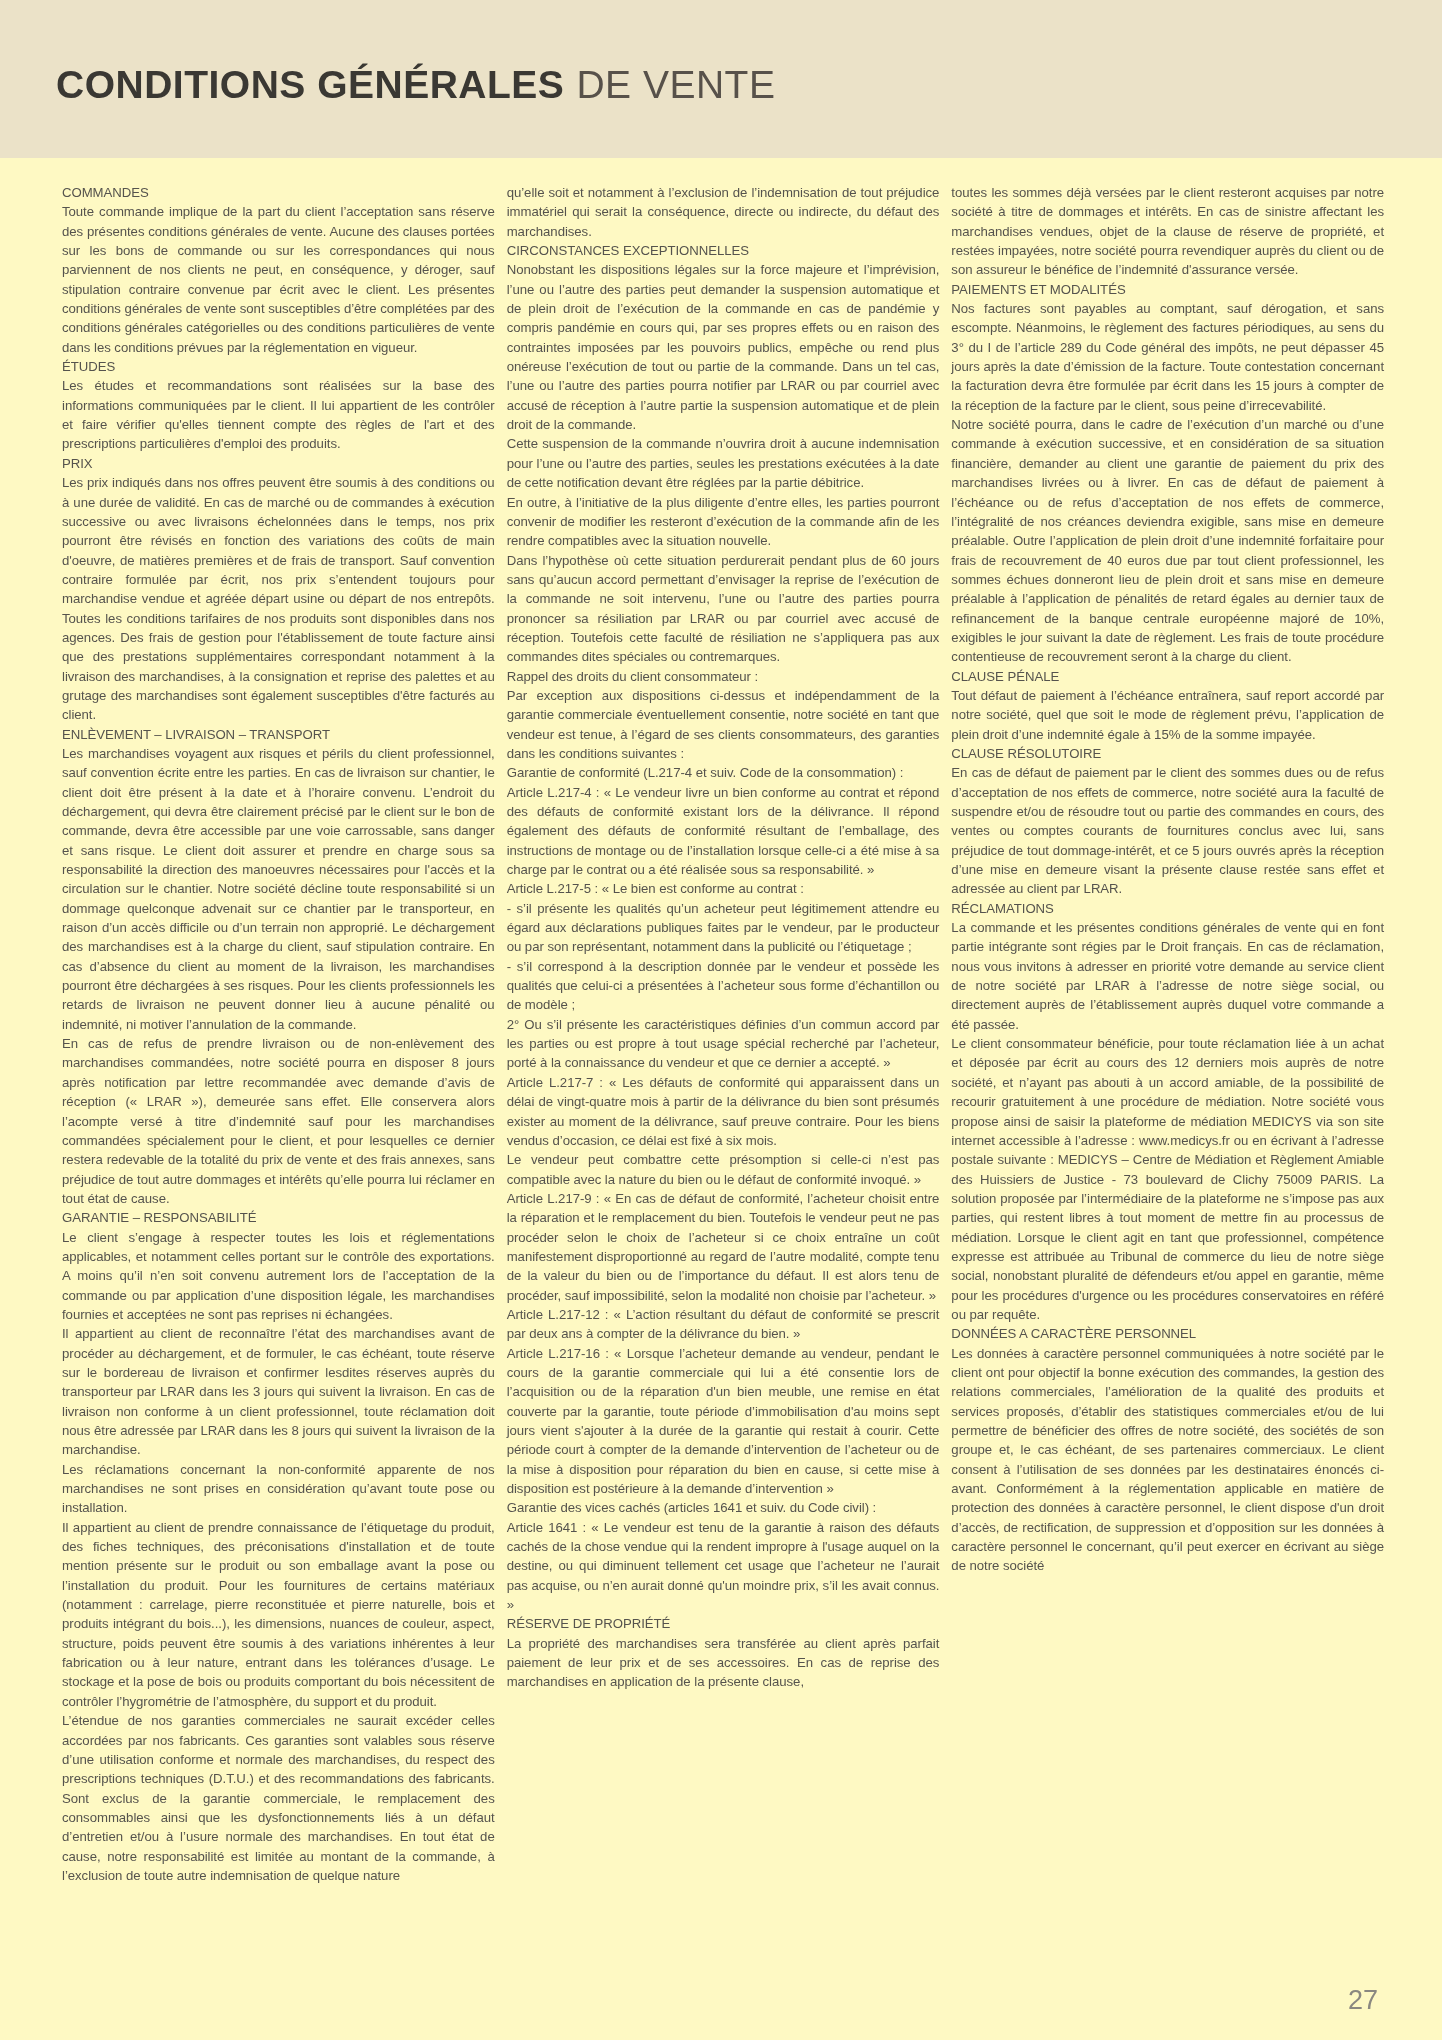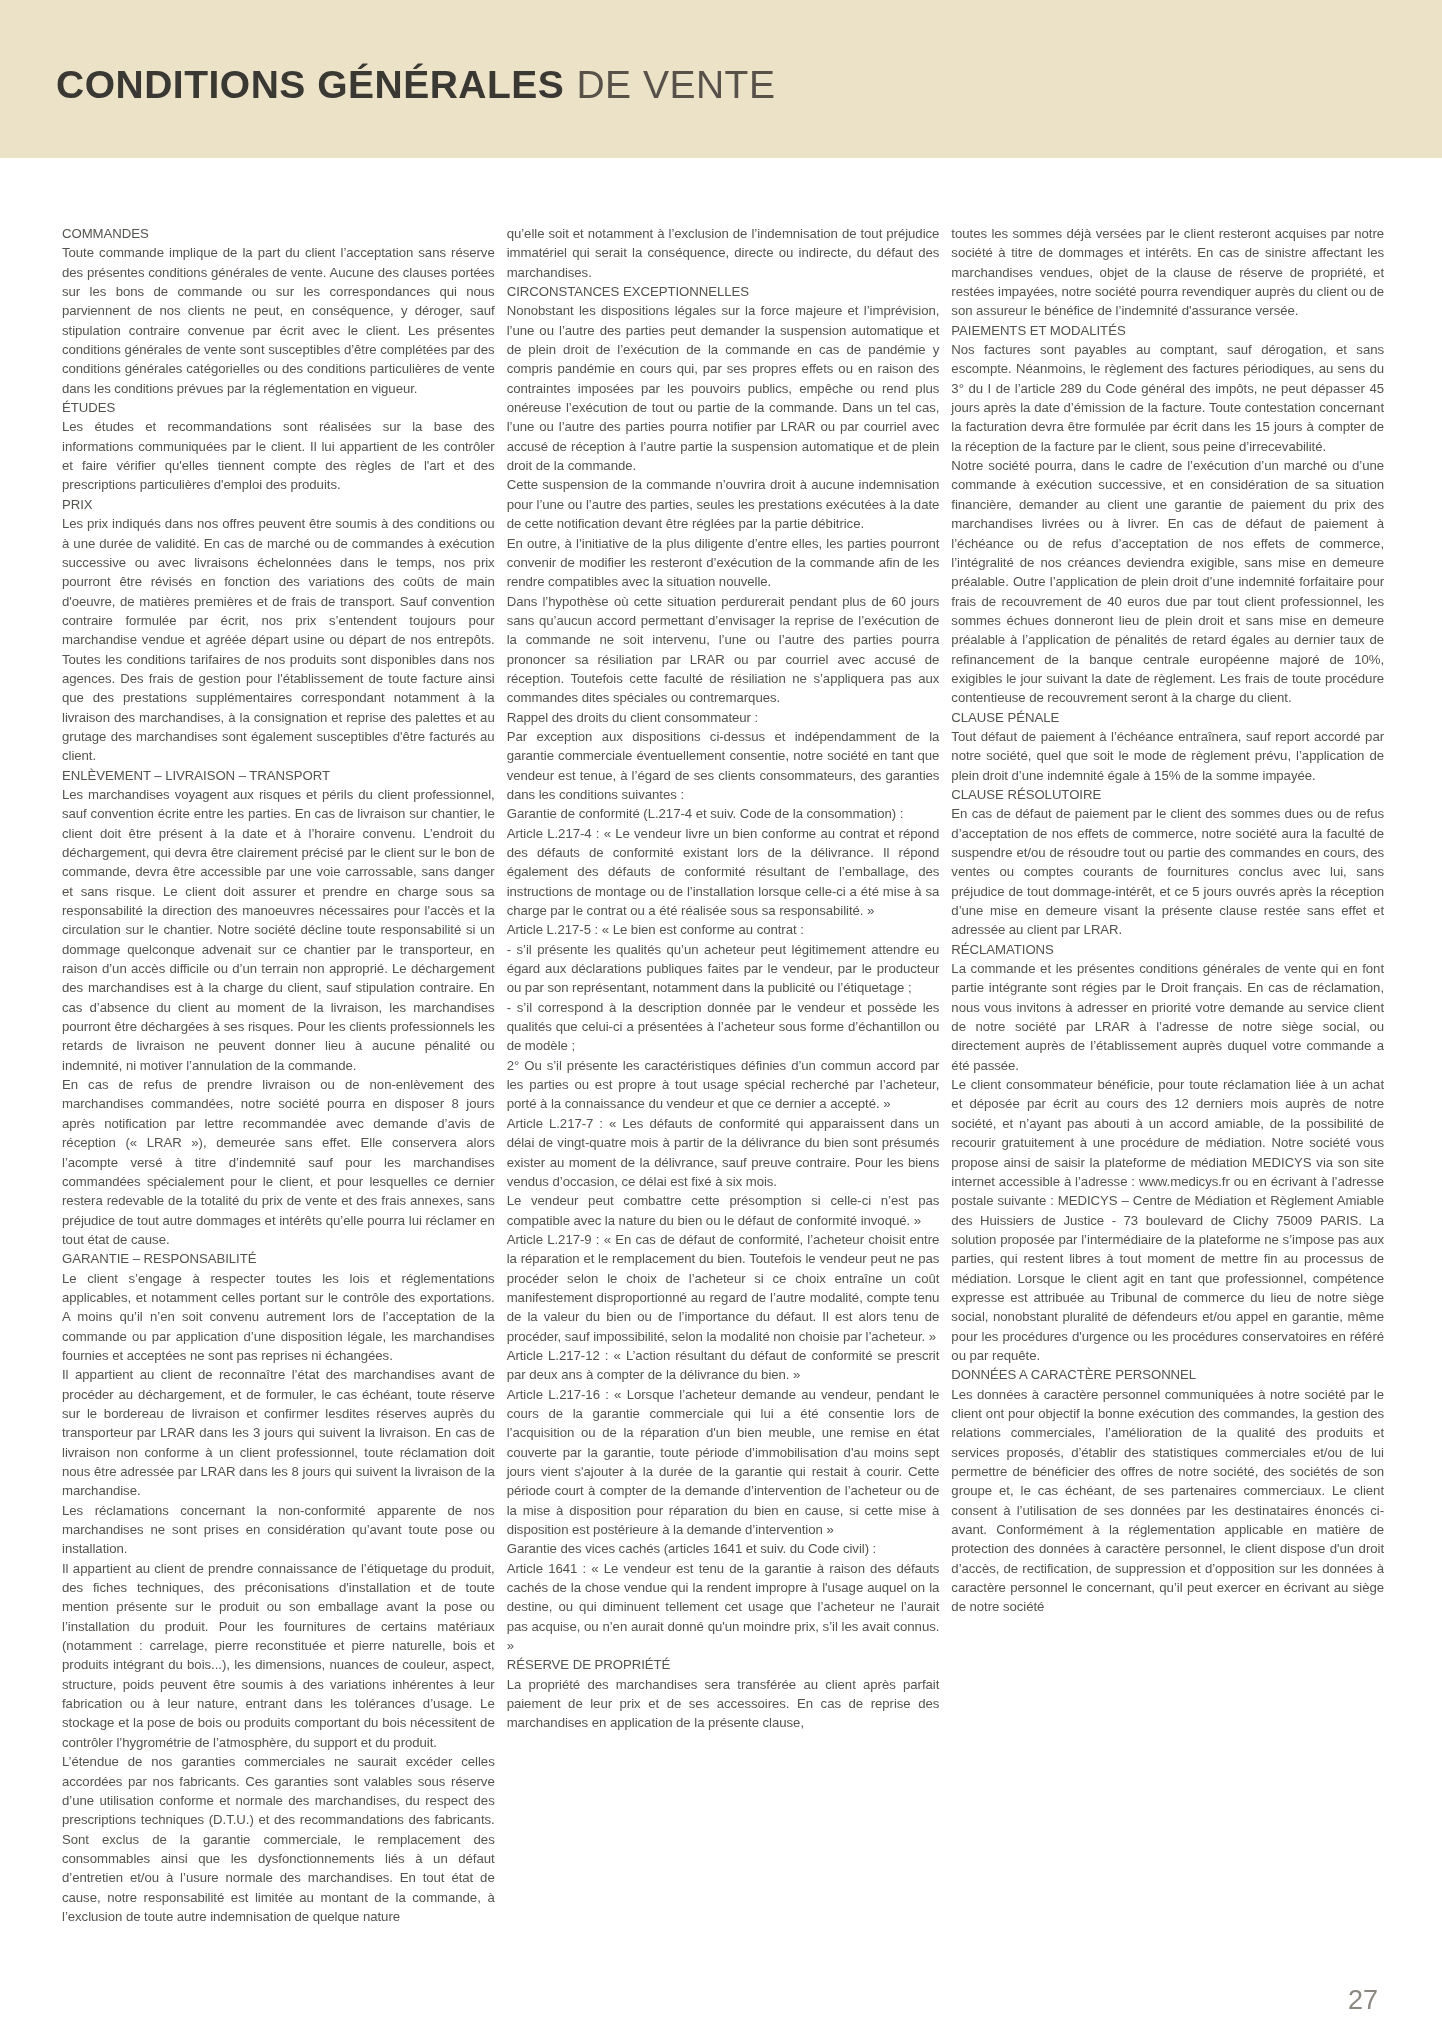--- a/index.html
+++ b/index.html
@@ -1,21 +1,21 @@
 <!DOCTYPE html>
 <html lang="fr"><head>
 <meta charset="utf-8">
 <style>
   html, body { margin: 0; padding: 0; background: #d8d4c8; }
   .page {
     position: relative;
     width: 1442px;
     height: 2040px;
     margin: 0 auto;
-    background: #ffffff;
+    background: #fef9c3;
     overflow: hidden;
     font-family: "Liberation Sans", sans-serif;
   }
   .band {
     box-sizing: border-box;
     height: 158px;
     background: #ebe2c8;
     display: flex;
     align-items: center;
     padding: 10px 0 0 56px;
@@ -27,21 +27,20 @@
     letter-spacing: 0.5px;
     color: #3a3833;
     white-space: nowrap;
   }
   .t-bold { font-weight: bold; }
   .t-light { font-weight: normal; color: #57514a; margin-left: 12px; }
   .cols {
     display: flex;
     gap: 12px;
     padding: 25px 58px 0 62px;
-    margin-top: 41px;
   }
   .col {
     flex: 1 1 0;
     min-width: 0;
     text-align: justify;
     font-size: 13.2px;
     line-height: 19.35px;
     letter-spacing: -0.05px;
     color: #55534d;
   }

